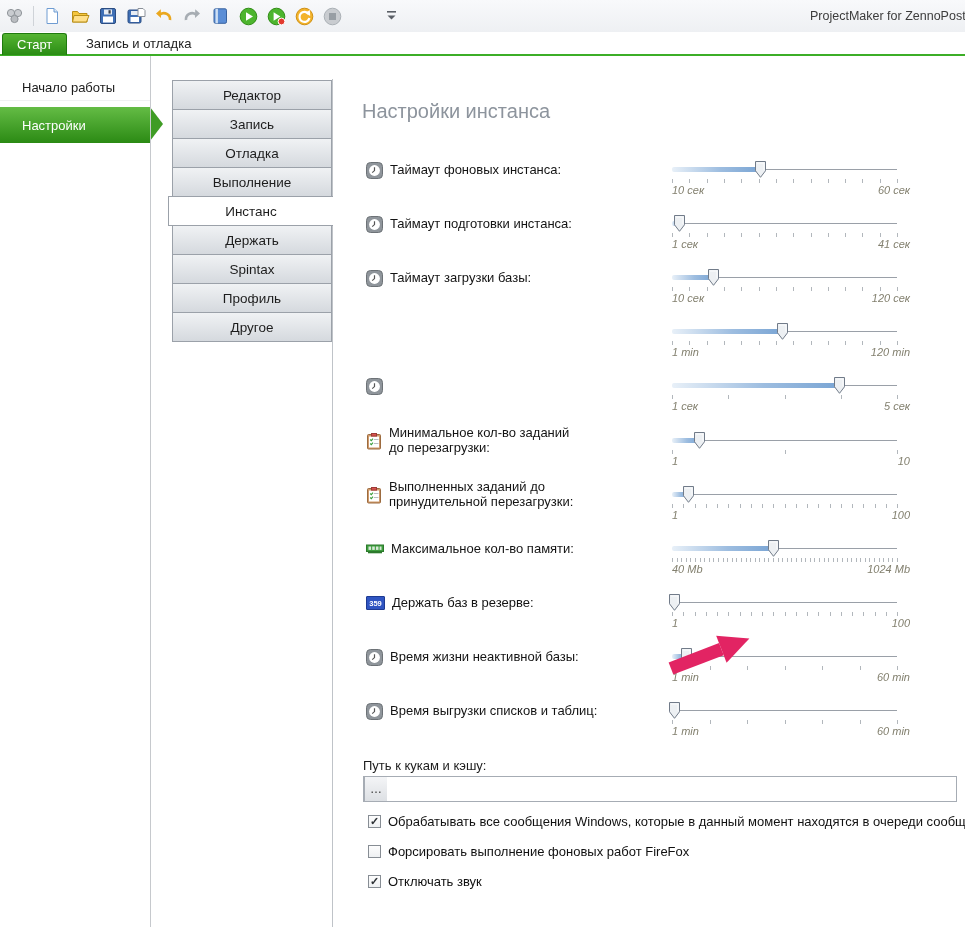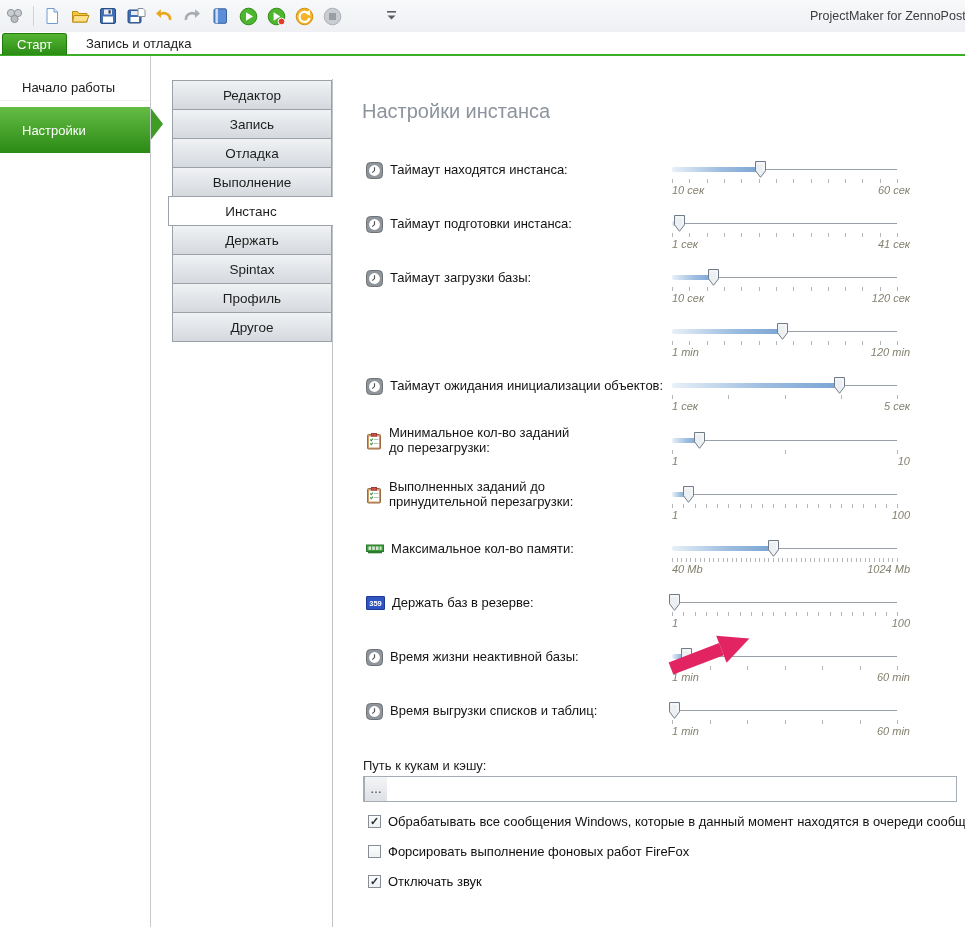--- a/index.html
+++ b/index.html
@@ -17,21 +17,21 @@
   .tabbar{position:absolute;left:0;top:32px;width:965px;height:24px;background:#fff;}
   .tabbar .greenline{position:absolute;left:0;bottom:0;width:965px;height:2px;background:#3cae27;}
   .tab{position:absolute;top:1px;height:21px;line-height:21px;padding:0 14px;font-size:13px;}
   .tab.active{left:2px;background:linear-gradient(#55b432,#2a8c14);color:#fff;
               border-radius:3px 3px 0 0;border:1px solid #1f7a0e;border-bottom:none;}
   .tab.inactive{left:72px;color:#222;}
   
   .side-item{position:absolute;left:0;width:150px;display:flex;align-items:center;
              padding-left:22px;box-sizing:border-box;font-size:13px;}
   .side-plain{top:74px;height:27px;color:#1c1c1c;border-bottom:1px solid #f0f1f2;}
-  .side-active{top:107px;height:46px;color:#fff;
+  .side-active{top:107px;height:36px;color:#fff;
                background:linear-gradient(180deg,#64bc45,#2b8a14);}
   .side-arrow{position:absolute;left:150px;top:107px;width:0;height:0;
               border-top:17px solid transparent;border-bottom:17px solid transparent;
               border-left:13px solid #3f9c25;}
   .vline1{position:absolute;left:150px;top:56px;width:1px;height:871px;background:#c6c9cd;}
   .vline2{position:absolute;left:332px;top:79px;width:1px;height:848px;background:#bfc3c8;}
   
   .nav-item{position:absolute;left:172px;width:160px;height:30px;box-sizing:border-box;
             border:1px solid #9ba1a9;display:flex;align-items:center;justify-content:center;
             background:linear-gradient(#f0f2f4,#d5d9de);font-size:13.5px;color:#1d1d1d;}
@@ -196,21 +196,21 @@
   <div class="rows" id="rows">
       <div class="srow" style="top: 0px;">
         <div class="lbl">
           <span style="display: flex;">
             <svg width="17" height="17">
               <rect x="0.5" y="0.5" width="16" height="16" rx="4" fill="#8f959b" stroke="#6d7277"></rect>
               <circle cx="8.5" cy="8.5" r="5.4" fill="#fff"></circle>
               <path d="M8.5 5.2v3.4L6.2 10.6" stroke="#555" stroke-width="1.2" fill="none"></path>
             </svg>
           </span>
-          <span class="txt">Таймаут находятся инстанса:</span>
+          <span class="txt">Таймаут фоновых инстанса:</span>
         </div>
         <div class="slider">
           <div class="track"></div>
           <div class="fill" style="width: 88px;"></div>
           <div class="ticks">
             <div class="tick" style="left: 0px;"></div>
             <div class="tick" style="left: 17.3px;"></div>
             <div class="tick" style="left: 34.6px;"></div>
             <div class="tick" style="left: 51.9px;"></div>
             <div class="tick" style="left: 69.2px;"></div>
@@ -338,21 +338,20 @@
       </div>
       <div class="srow" style="top: 216px;">
         <div class="lbl">
           <span style="display: flex;">
             <svg width="17" height="17">
               <rect x="0.5" y="0.5" width="16" height="16" rx="4" fill="#8f959b" stroke="#6d7277"></rect>
               <circle cx="8.5" cy="8.5" r="5.4" fill="#fff"></circle>
               <path d="M8.5 5.2v3.4L6.2 10.6" stroke="#555" stroke-width="1.2" fill="none"></path>
             </svg>
           </span>
-          <span class="txt">Таймаут ожидания инициализации объектов:</span>
         </div>
         <div class="slider">
           <div class="track"></div>
           <div class="fill" style="width: 167px;"></div>
           <div class="ticks">
             <div class="tick" style="left: 0px;"></div>
             <div class="tick" style="left: 56.3px;"></div>
             <div class="tick" style="left: 112.5px;"></div>
             <div class="tick" style="left: 168.8px;"></div>
             <div class="tick" style="left: 225px;"></div>

